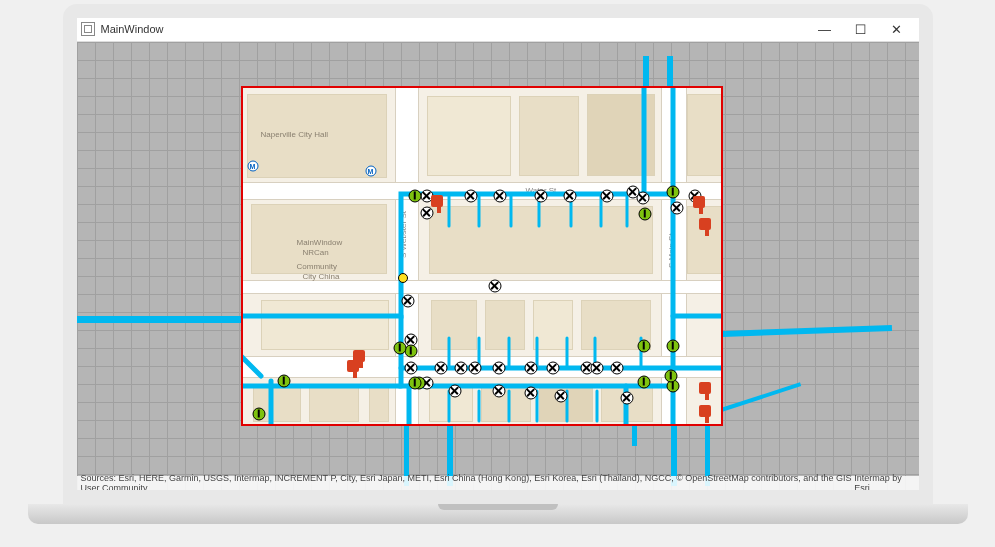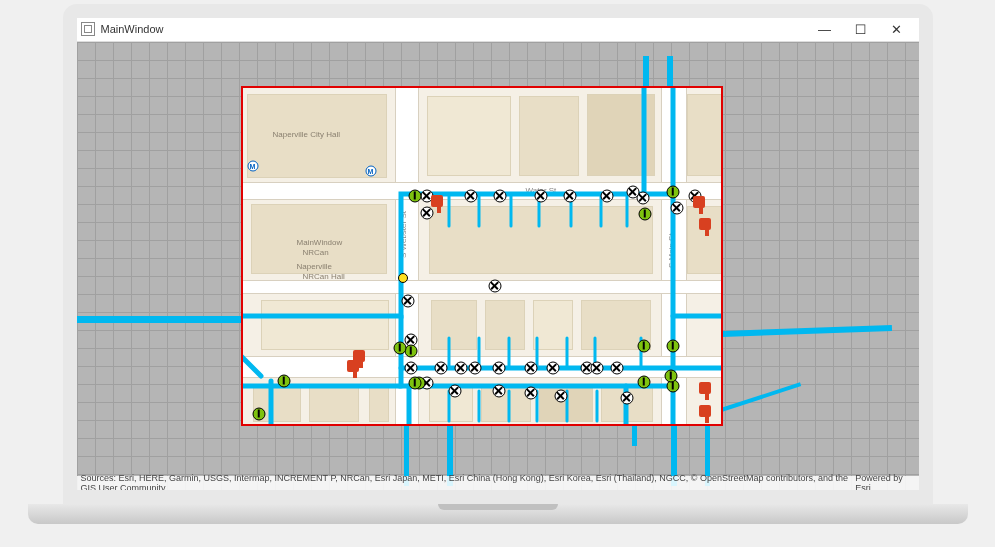--- a/index.html
+++ b/index.html
@@ -267,25 +267,25 @@
           <div class="block light" style="left:292px; top:214px; width:40px; height:50px;"></div>
           <div class="block" style="left:340px; top:214px; width:70px; height:50px;"></div>
           <div class="block" style="left:12px; top:300px; width:48px; height:36px;"></div>
           <div class="block" style="left:68px; top:300px; width:50px; height:36px;"></div>
           <div class="block" style="left:128px; top:300px; width:20px; height:36px;"></div>
           <div class="block light" style="left:188px; top:300px; width:44px; height:36px;"></div>
           <div class="block" style="left:240px; top:300px; width:50px; height:36px;"></div>
           <div class="block dark" style="left:298px; top:300px; width:54px; height:36px;"></div>
           <div class="block" style="left:360px; top:300px; width:52px; height:36px;"></div>
 
-          <span class="map-label" style="left:32px; top:44px;">Naperville City Hall</span>
+          <span class="map-label" style="left:20px; top:44px;">Naperville City Hall</span>
           <span class="map-label" style="left:56px; top:152px;">MainWindow</span>
           <span class="map-label" style="left:62px; top:162px;">NRCan</span>
-          <span class="map-label" style="left:56px; top:176px;">Naperville</span>
-          <span class="map-label" style="left:62px; top:186px;">NRCan Hall</span>
+          <span class="map-label" style="left:56px; top:176px;">Community</span>
+          <span class="map-label" style="left:62px; top:186px;">City China</span>
           <span class="map-label street" style="left:158px; top:172px; transform:rotate(-90deg); transform-origin:left top;">S Webster St</span>
           <span class="map-label street" style="left:285px; top:100px;">Water St</span>
           <span class="map-label street" style="left:426px; top:182px; transform:rotate(-90deg); transform-origin:left top;">S Main St</span>
 
           <svg class="pipe-layer" width="482" height="340">
             <g stroke="#00b8f0" stroke-width="5" fill="none" stroke-linecap="round">
               <path d="M 0 230 L 160 230 L 160 108 L 432 108 L 432 340"></path>
               <path d="M 160 230 L 160 300 L 432 300"></path>
               <path d="M 160 282 L 432 282"></path>
               <path d="M 160 300 L 0 300"></path>
@@ -378,23 +378,23 @@
               <div class="node meter-m" style="left: 130px; top: 85px;">M</div>
               <div class="node meter-m" style="left: 71px; top: 345px;">M</div>
               <div class="node meter-m" style="left: 263px; top: 345px;">M</div>
               <div class="node yellow" style="left: 162px; top: 192px;"></div>
             </div>
         </div>
 
         <div class="red-extent"></div>
 
         <div class="attribution">
-          <span>Sources: Esri, HERE, Garmin, USGS, Intermap, INCREMENT P, NRCan, Esri Japan, METI, Esri China (Hong Kong), Esri Korea, Esri (Thailand), NGCC, © OpenStreetMap contributors, and the GIS User Community</span>
+          <span>Sources: Esri, HERE, Garmin, USGS, Intermap, INCREMENT P, City, Esri Japan, METI, Esri China (Hong Kong), Esri Korea, Esri (Thailand), NGCC, © OpenStreetMap contributors, and the GIS User Community</span>
           <span class="spacer"></span>
-          <span>Powered by Esri</span>
+          <span>Intermap by Esri</span>
         </div>
       </div>
 
     </div>
   </div>
   <div class="laptop-base">
     <div class="laptop-notch"></div>
   </div>
 </div>
 

